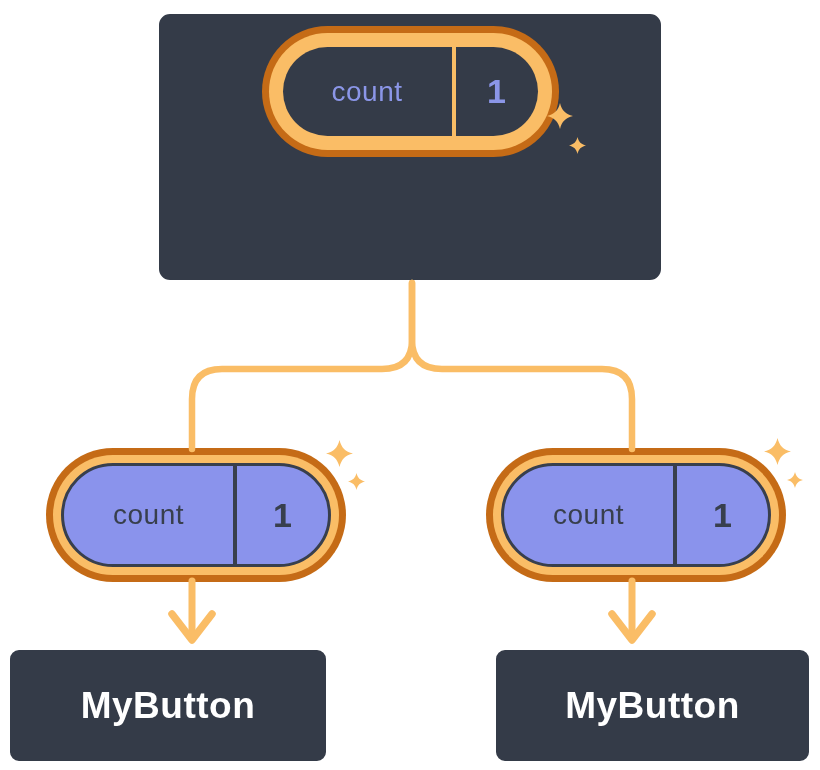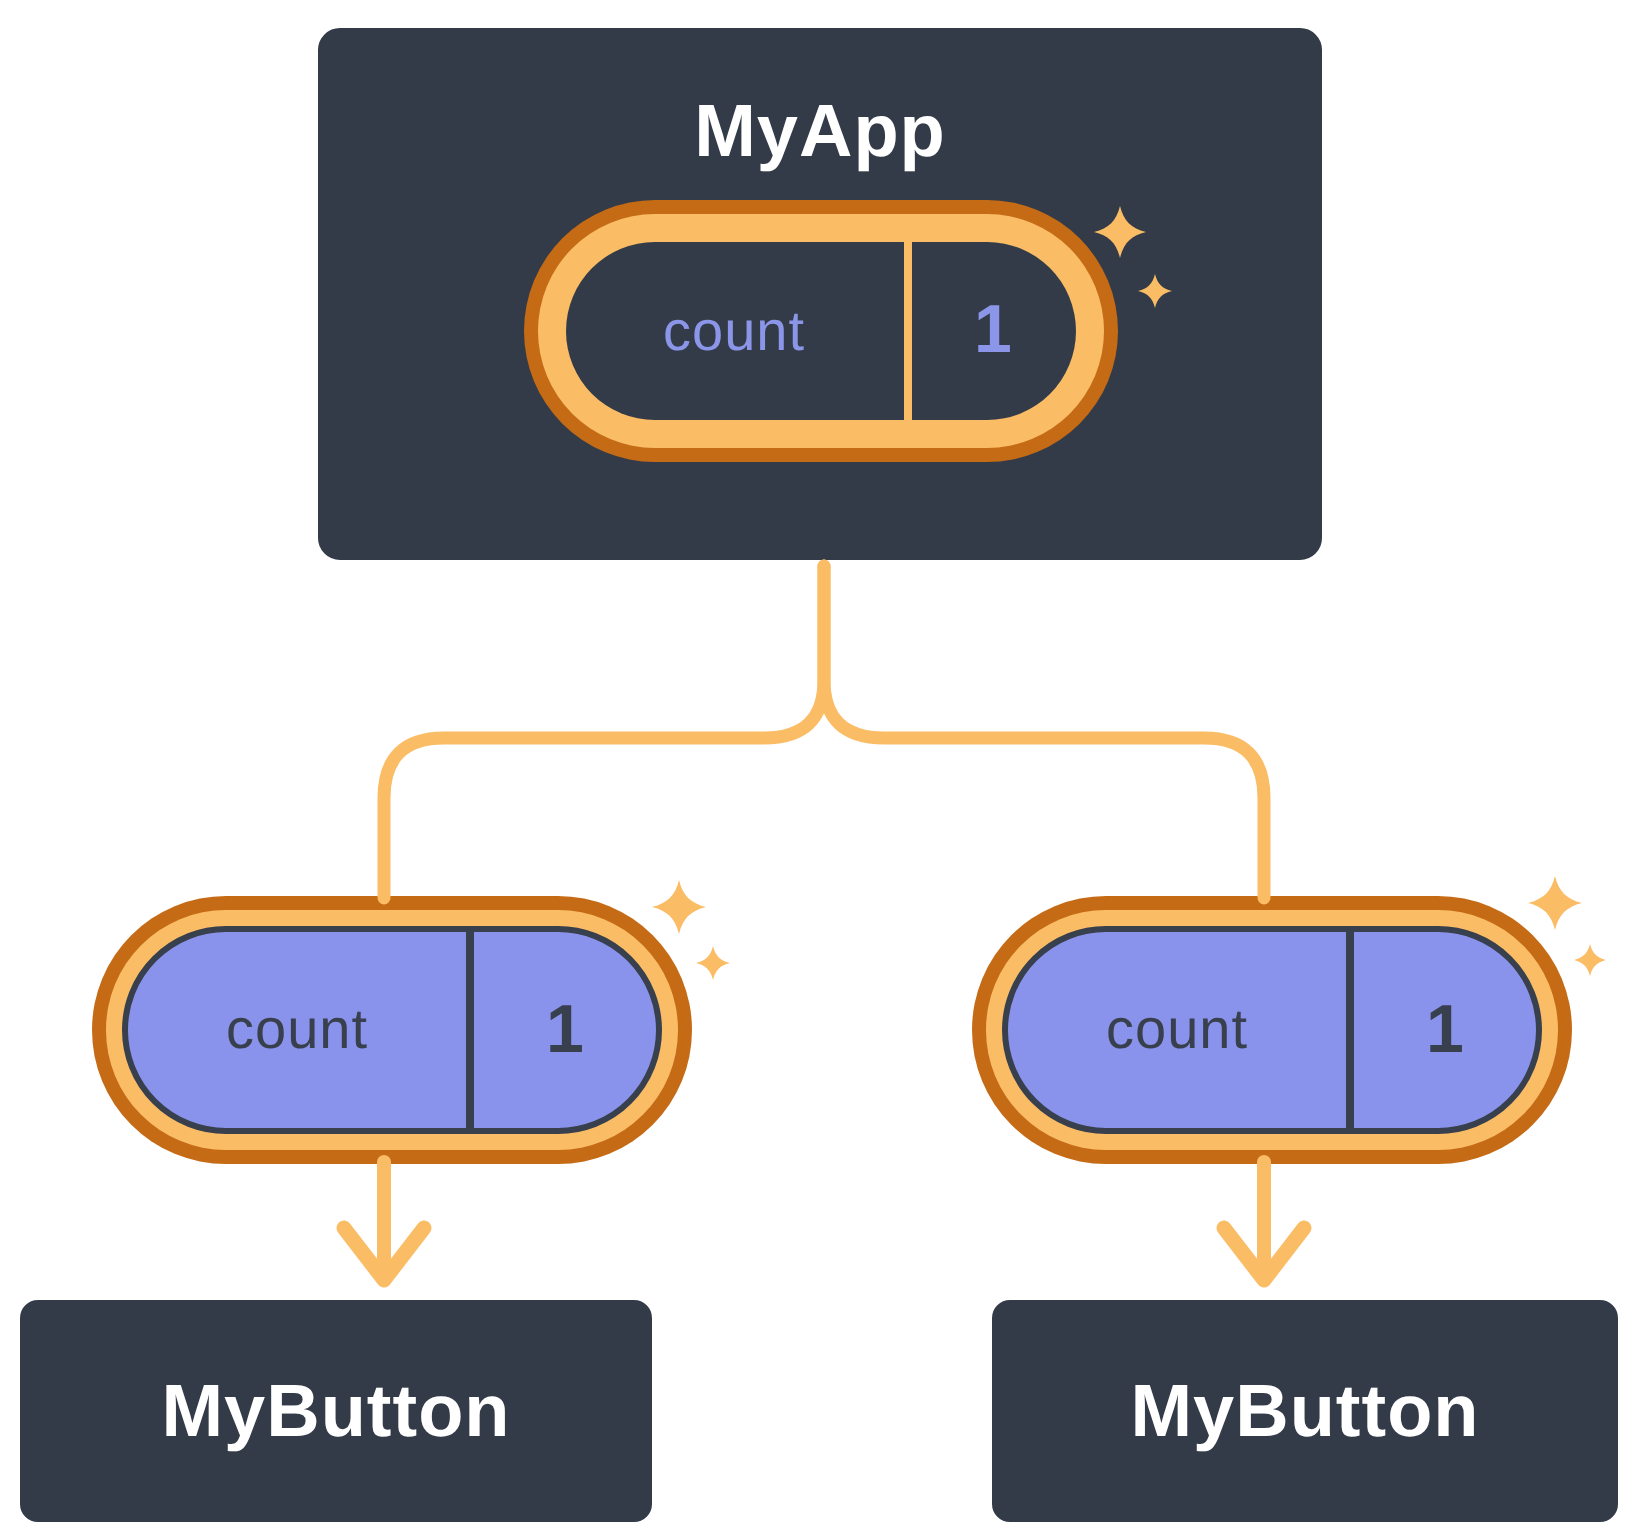--- a/index.html
+++ b/index.html
@@ -81,21 +81,20 @@
     <use class="sparkle" href="#sym-sparkle" x="569" y="137" width="17" height="17"></use>
 
     <use class="sparkle" href="#sym-sparkle" x="326" y="440" width="27" height="27"></use>
     <use class="sparkle" href="#sym-sparkle" x="348" y="473" width="17" height="17"></use>
 
     <use class="sparkle" href="#sym-sparkle" x="764" y="438" width="27" height="27"></use>
     <use class="sparkle" href="#sym-sparkle" x="787" y="472" width="16" height="16"></use>
   </svg>
 
   <div class="card">
-    <div class="card-title">MyApp</div>
     <div class="pill-outer pill-top">
       <div class="pill-mid">
         <div class="pill-inner">
           <div class="pill-label-cell">
             <span class="pill-label">count</span>
           </div>
           <div class="pill-divider"></div>
           <div class="pill-value-cell">
             <span class="pill-value">1</span>
           </div>

